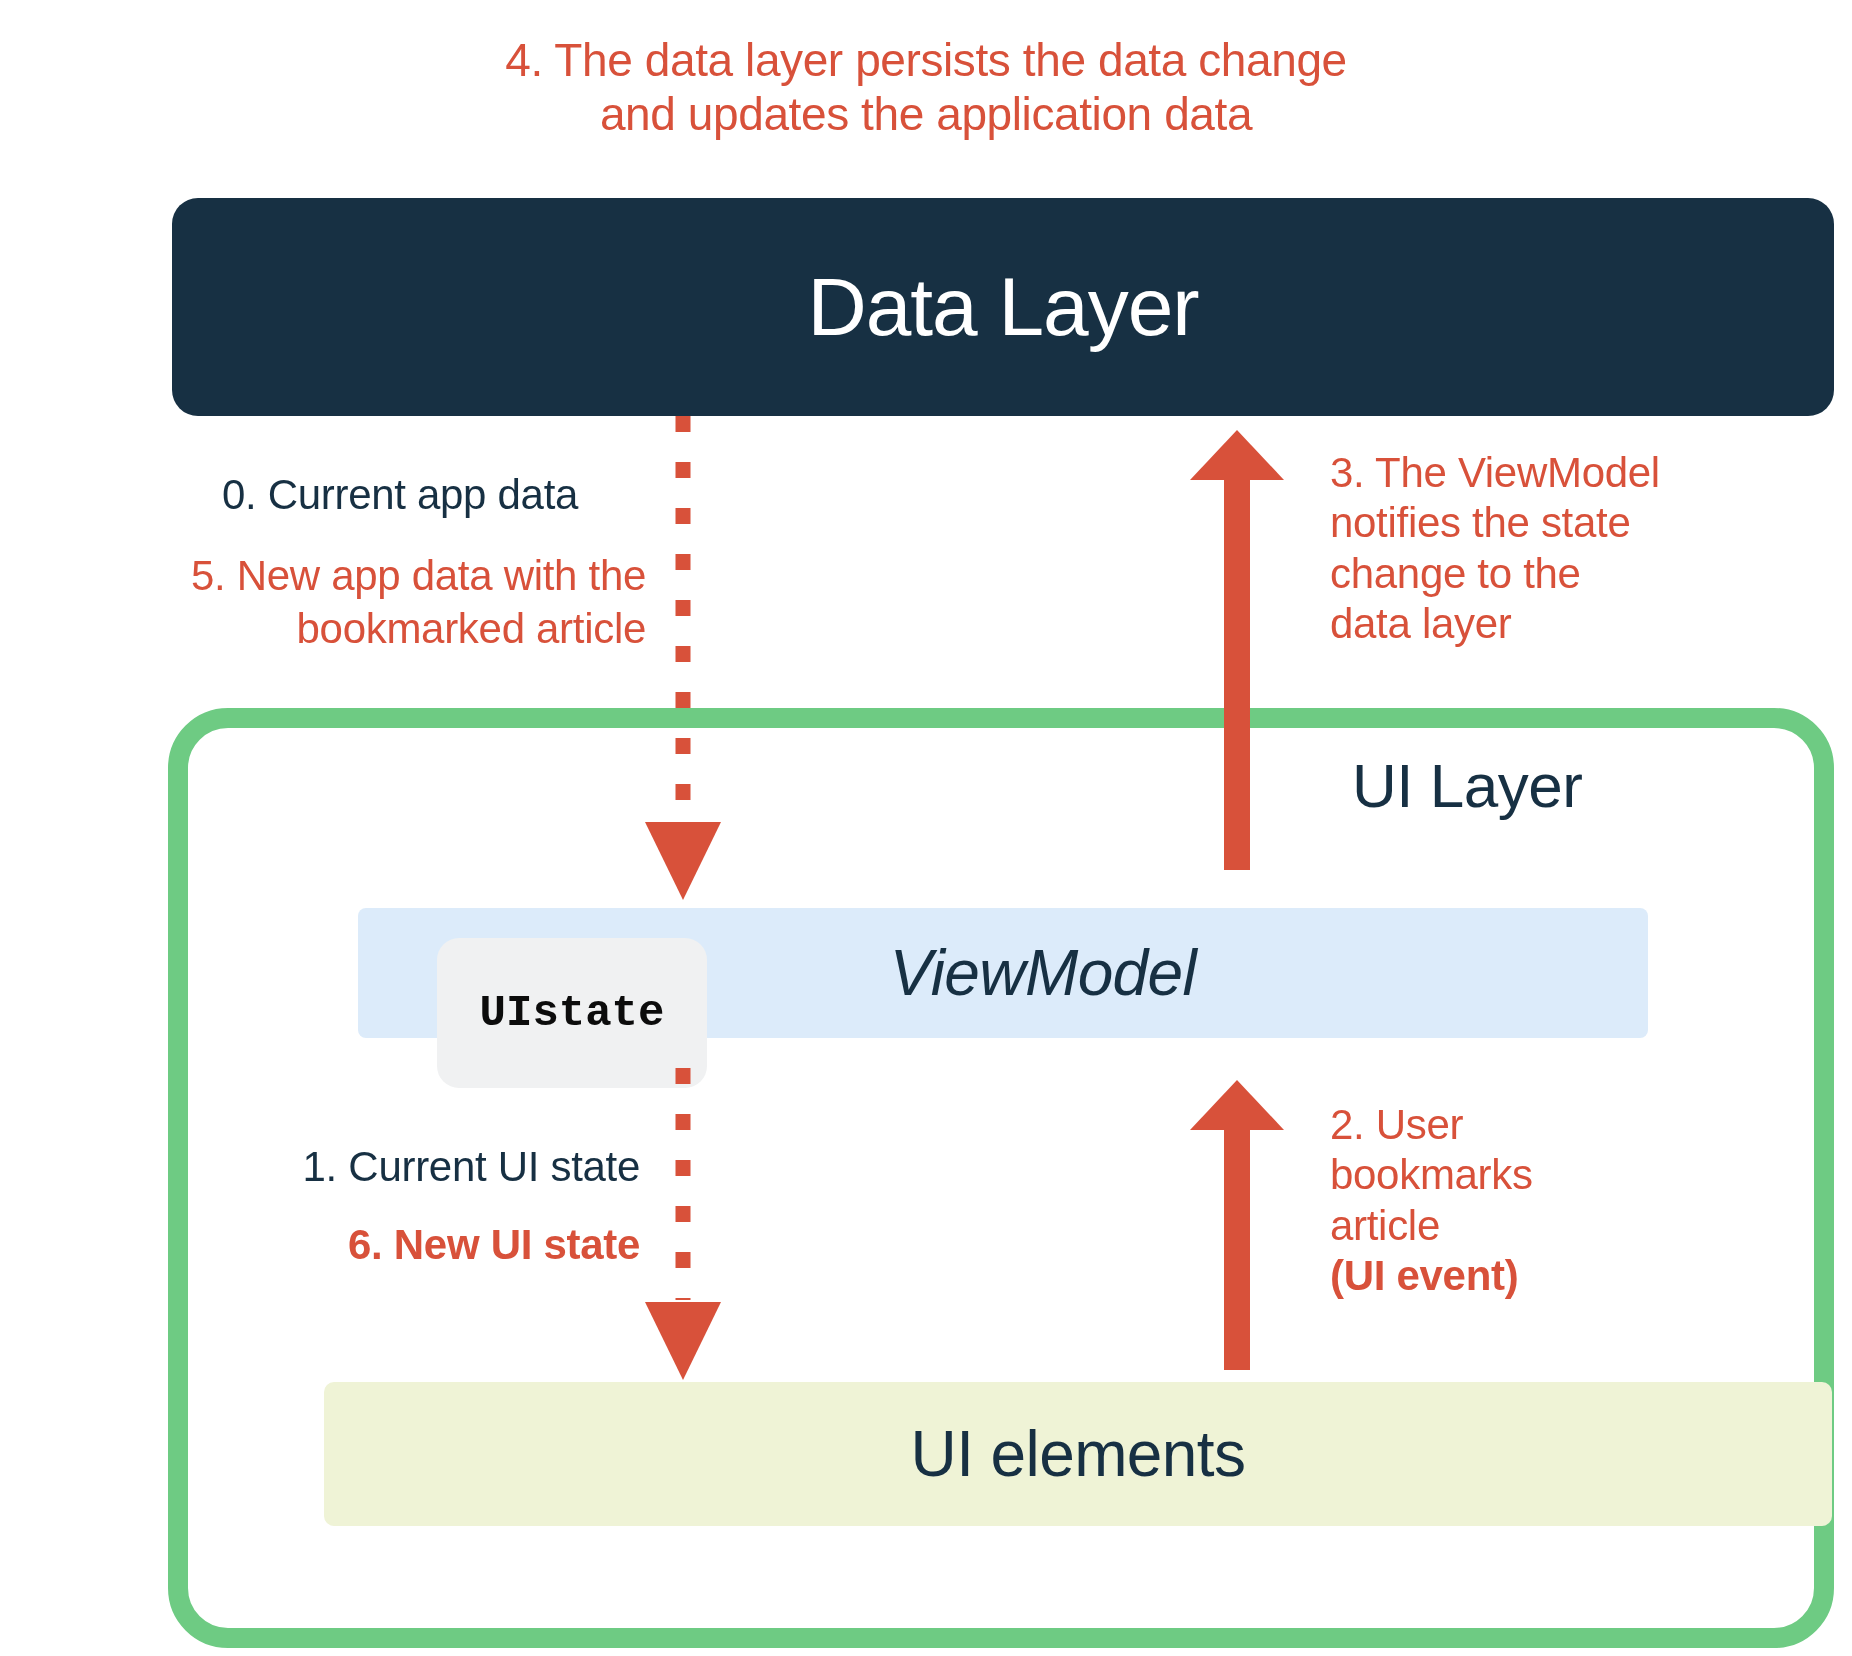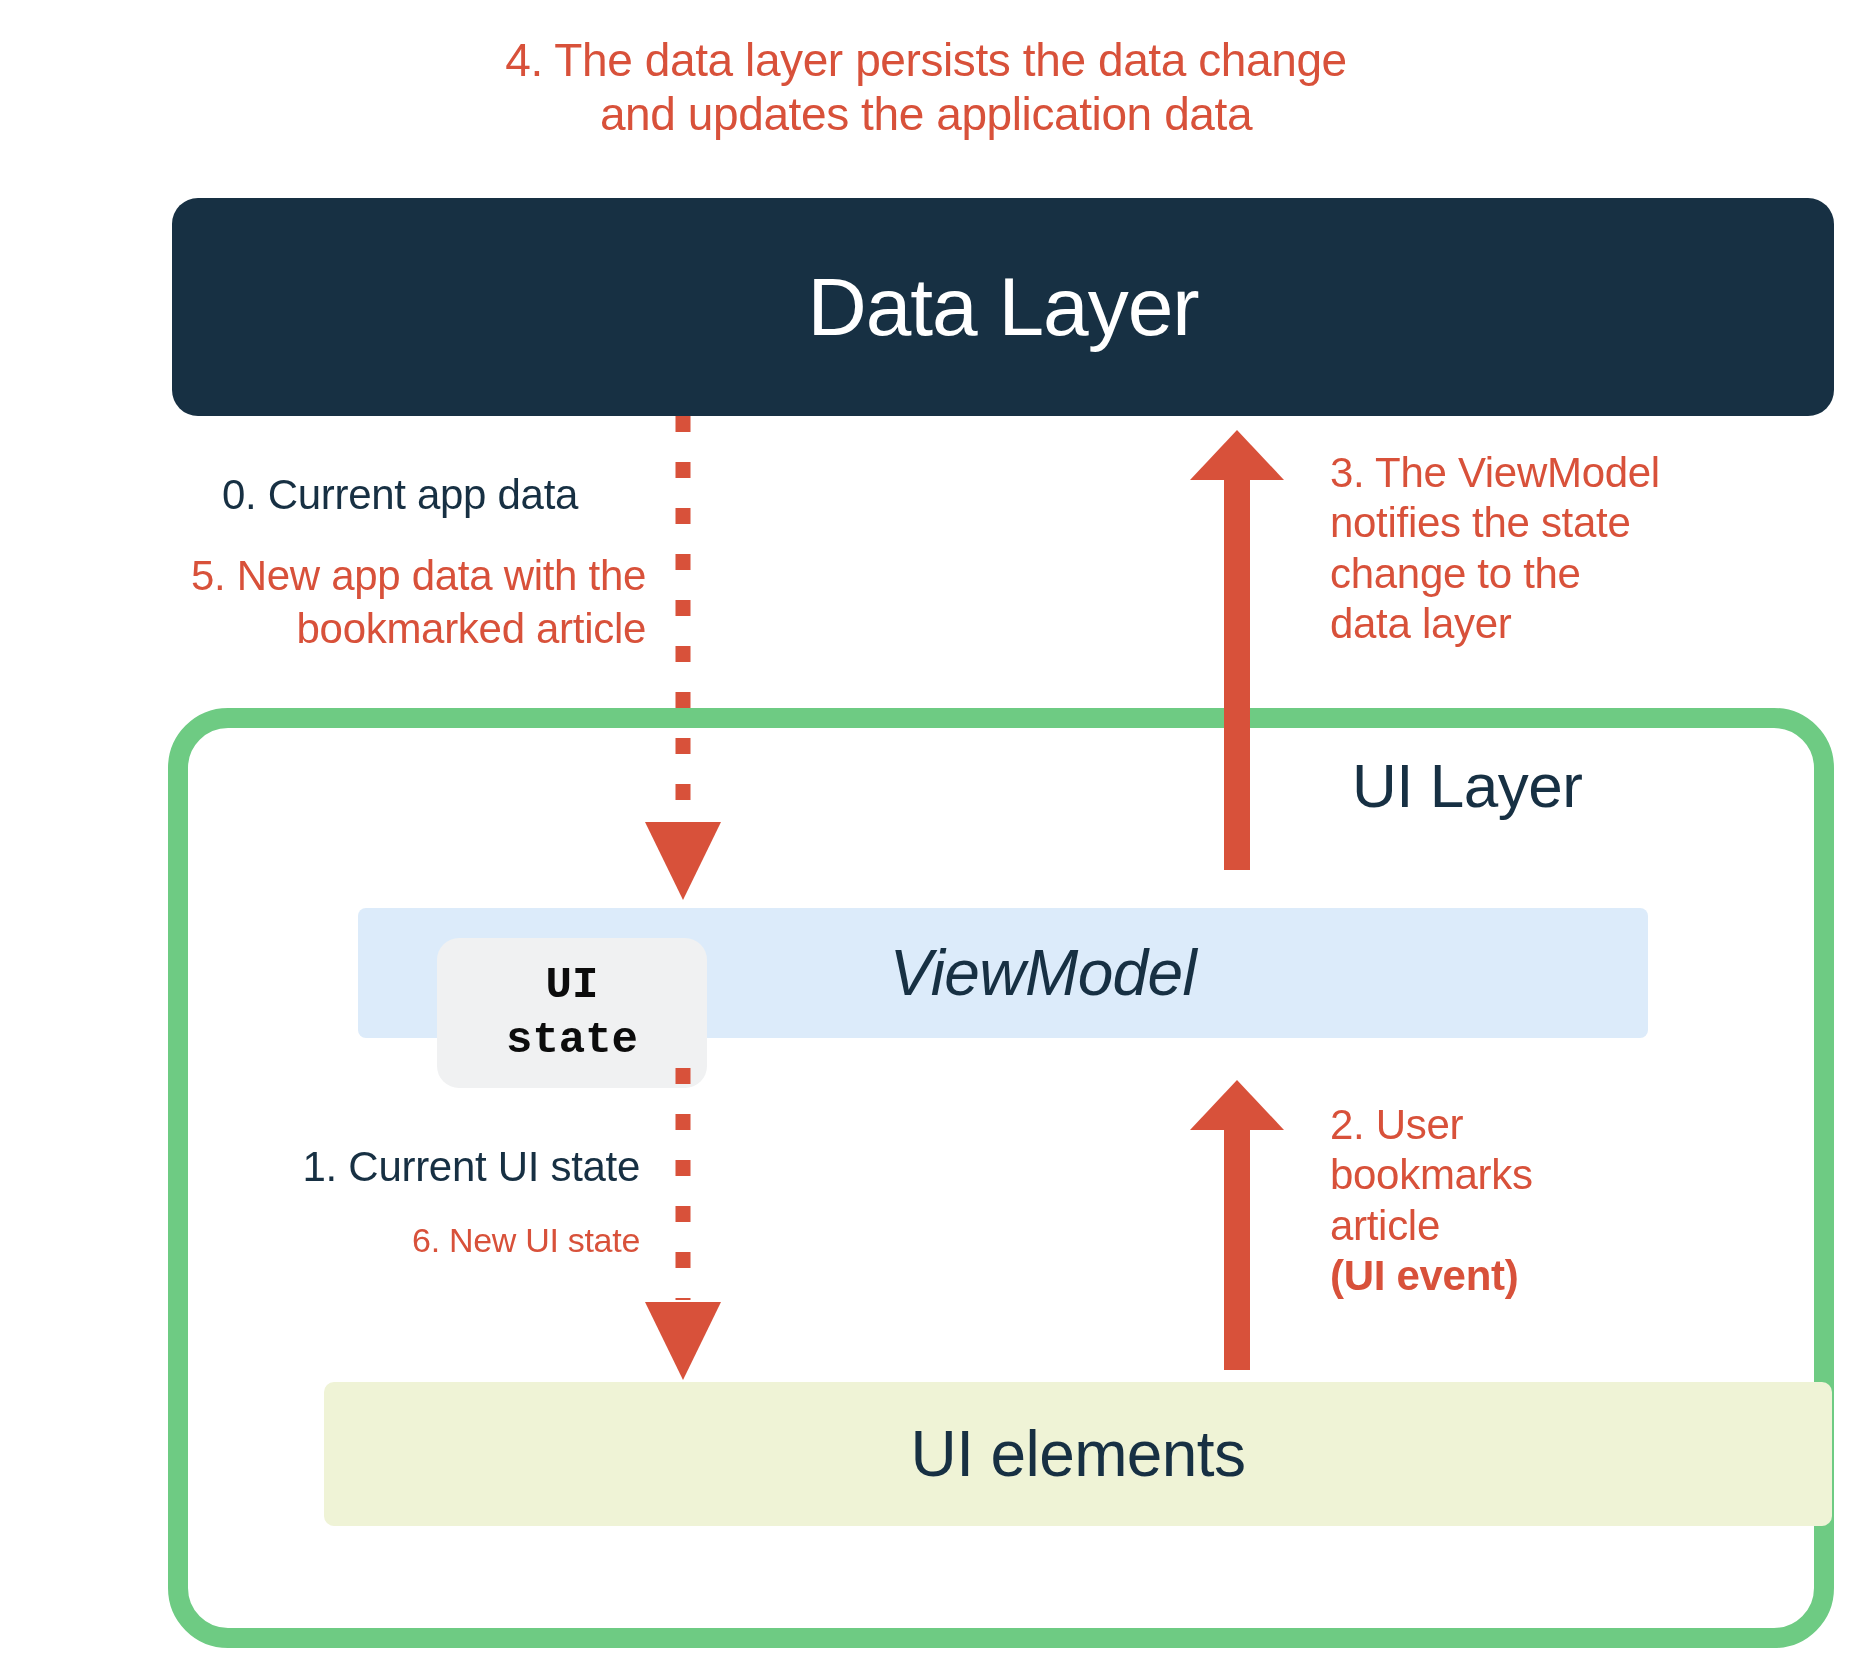--- a/index.html
+++ b/index.html
@@ -87,43 +87,44 @@
     letter-spacing:-0.6px;
     transform:translateX(40px);
     font-style:italic;
   }
 
   
   #ui-state-chip{
     left:437px; top:938px; width:270px; height:150px;
     background:#f0f1f2;
     border-radius:22px;
-    display:flex; flex-direction:column;
+    display:flex; 
     align-items:center; justify-content:center;
     font-family:"Liberation Mono","DejaVu Sans Mono",monospace;
     font-weight:bold;
     color:#0c0c0c;
     font-size:44px;
     line-height:1.25;
   }
 
   
   #label-step1{
     left:120px; top:1142px; width:520px;
     text-align:right;
     color:#173043;
     font-size:42px; line-height:1.2;
     letter-spacing:-0.3px;
   }
   #label-step6{
     left:120px; top:1220px; width:520px;
     text-align:right;
     color:#d8513a;
-    font-size:34px; line-height:1.2;
-    letter-spacing:-0.3px;
+    font-size:42px; line-height:1.2;
+    letter-spacing:-0.3px;
+    font-weight:bold;
   }
   #label-step2{
     left:1330px; top:1100px; width:350px;
     text-align:left;
     color:#d8513a;
     font-size:42px; line-height:1.2;
     letter-spacing:-0.3px;
     white-space:pre-line;
   }
   #label-step2 b{font-weight:bold;}

